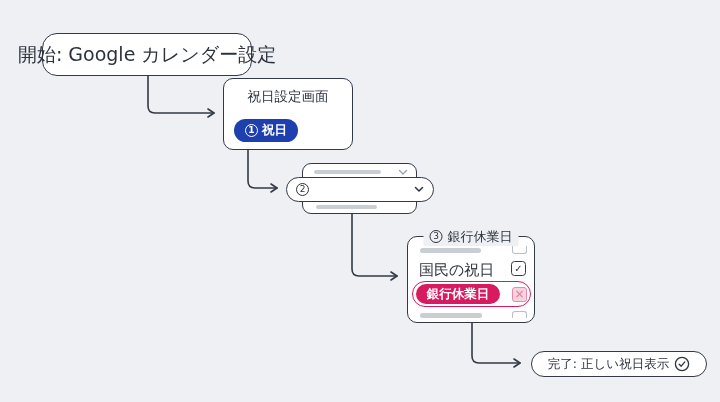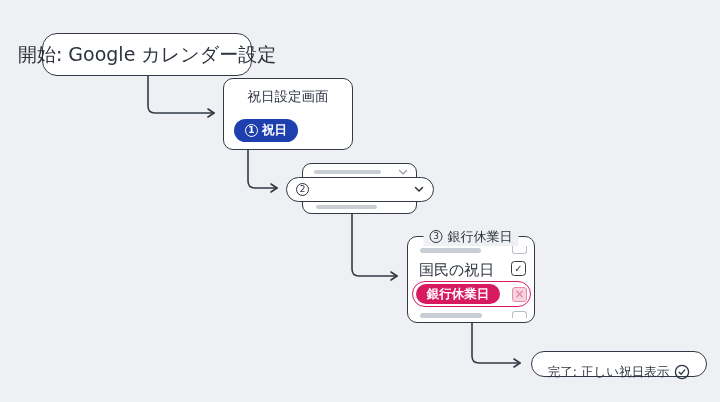--- a/index.html
+++ b/index.html
@@ -70,21 +70,21 @@
   .red-pill{flex:1;height:20px;border-radius:10px;background:var(--red,#d81b60);color:#fff;
             display:flex;align-items:center;justify-content:center;
             font-size:12.5px;font-weight:700;white-space:nowrap;}
   .xbox{flex:0 0 auto;width:15px;height:15px;box-sizing:border-box;border-radius:3px;
         background:var(--red-light,#f7d3e0);border:1px solid var(--red-x,#e78bac);
         display:flex;align-items:center;justify-content:center;
         color:var(--red-x,#e78bac);font-size:12px;font-weight:700;line-height:1;}
 
   
   .n-end{left:531px;top:351px;width:176px;height:26px;border-radius:13px;
-         display:flex;justify-content:center;gap:5px;
+         display:flex;align-items:center;justify-content:center;gap:5px;
          padding:12px 8px;font-size:12.5px;white-space:nowrap;box-sizing:border-box;}
 </style>
 </head>
 <body>
 
 <div class="stage">
 
   <svg class="connectors" viewBox="0 0 720 402">
     <defs>
       <marker id="arw" markerWidth="10" markerHeight="10" refX="7.5" refY="5" orient="auto" markerUnits="userSpaceOnUse">

